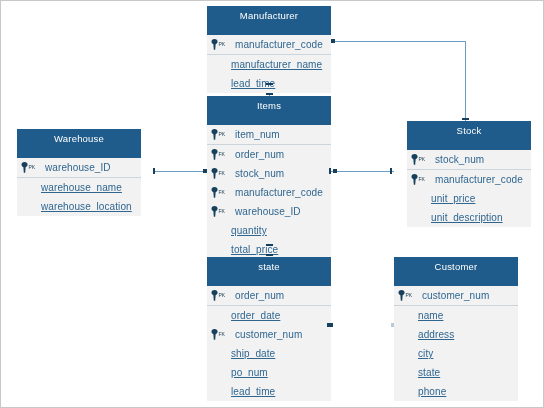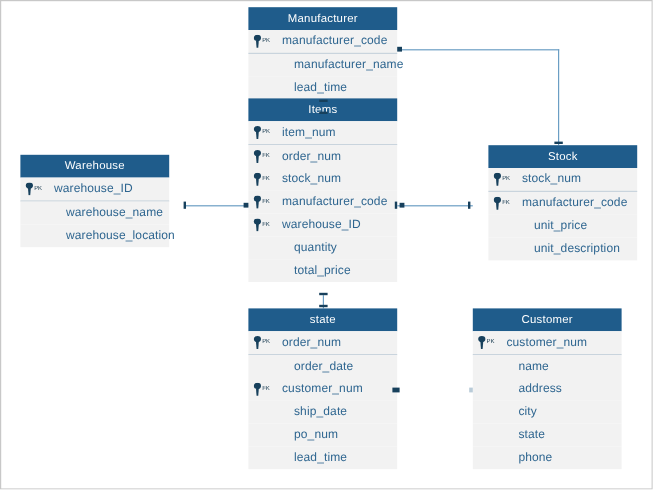--- a/index.html
+++ b/index.html
@@ -21,21 +21,21 @@
     position: absolute;
     box-sizing: border-box;
     z-index: 5;
   }
   .entity-header {
     background: #1F5C8B;
     color: #ffffff;
     font-size: 9.5px;
     text-align: center;
     line-height: 19px;
-    height: 19px;
+    height: 29px;
     letter-spacing: 0.2px;
   }
   .attr-row {
     position: relative;
     height: 19px;
     background: #f2f2f2;
     display: flex;
     align-items: center;
   }
   .attr-row.pk-row {
@@ -65,21 +65,22 @@
     line-height: 11px;
     font-family: "Liberation Sans", sans-serif;
   }
   .attr-name {
     font-size: 10px;
     color: #2f6690;
     white-space: nowrap;
     letter-spacing: 0.1px;
   }
   .attr-row.no-key .attr-name {
-    margin-left: 38px;
+    margin-left: 24px;
+    text-decoration: underline;
   }
   .connector {
     position: absolute;
     background: #6b9ec4;
     z-index: 1;
   }
   .connector.h { height: 1px; }
   .connector.v { width: 1px; }
   .endpoint {
     position: absolute;
@@ -147,21 +148,21 @@
       <span class="attr-name">manufacturer_code</span>
     </div>
     <div class="attr-row no-key">
       <span class="attr-name">manufacturer_name</span>
     </div>
     <div class="attr-row no-key">
       <span class="attr-name">lead_time</span>
     </div>
   </div>
 
-  <div class="entity" style="left:206px; top:81px; width:124px;">
+  <div class="entity" style="left:206px; top:95px; width:124px;">
     <div class="entity-header">Items</div>
     <div class="attr-row pk-row">
       <span class="key-slot">
         <span class="key-icon">
           <svg width="7" height="11" viewBox="0 0 7 11">
               <ellipse cx="3.5" cy="2.6" rx="3" ry="2.6" fill="#17405c"></ellipse>
               <path d="M2.3 4.6 h2.4 l-0.5 6.2 h-1.4 z" fill="#17405c"></path>
             </svg>
         </span>
         <span class="key-label">PK</span>

